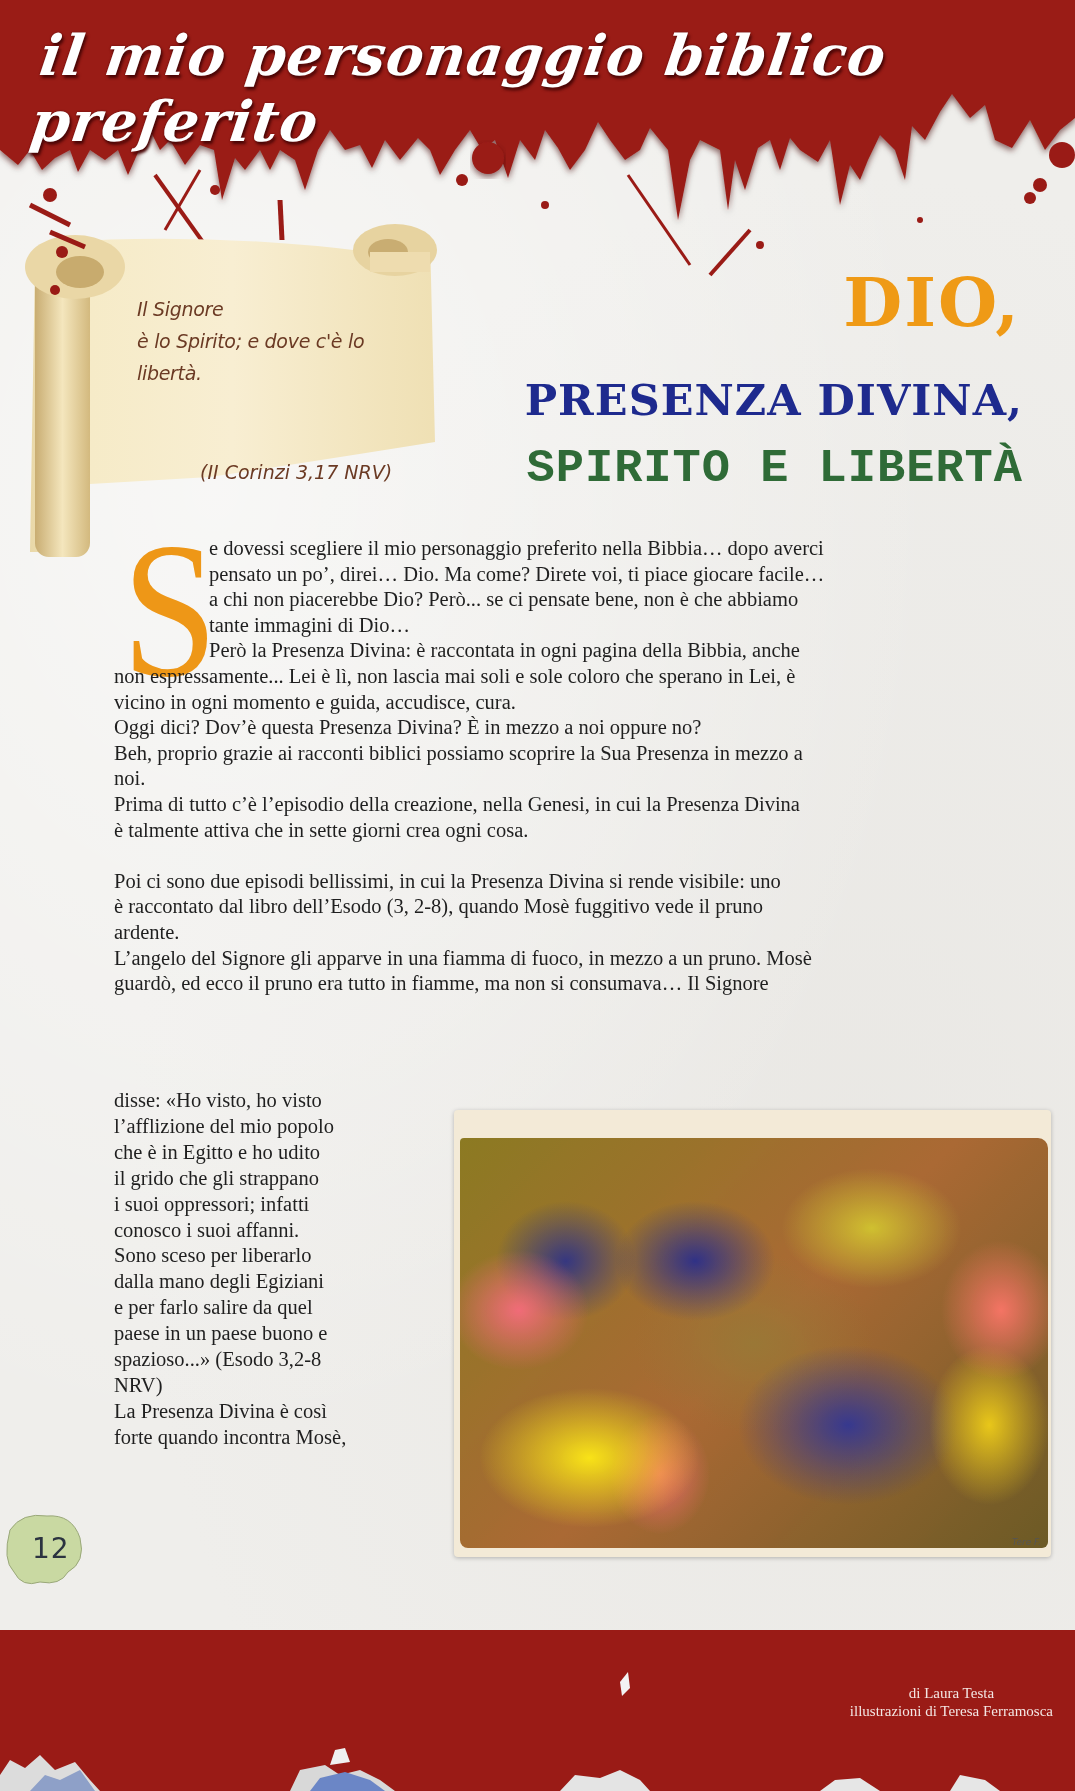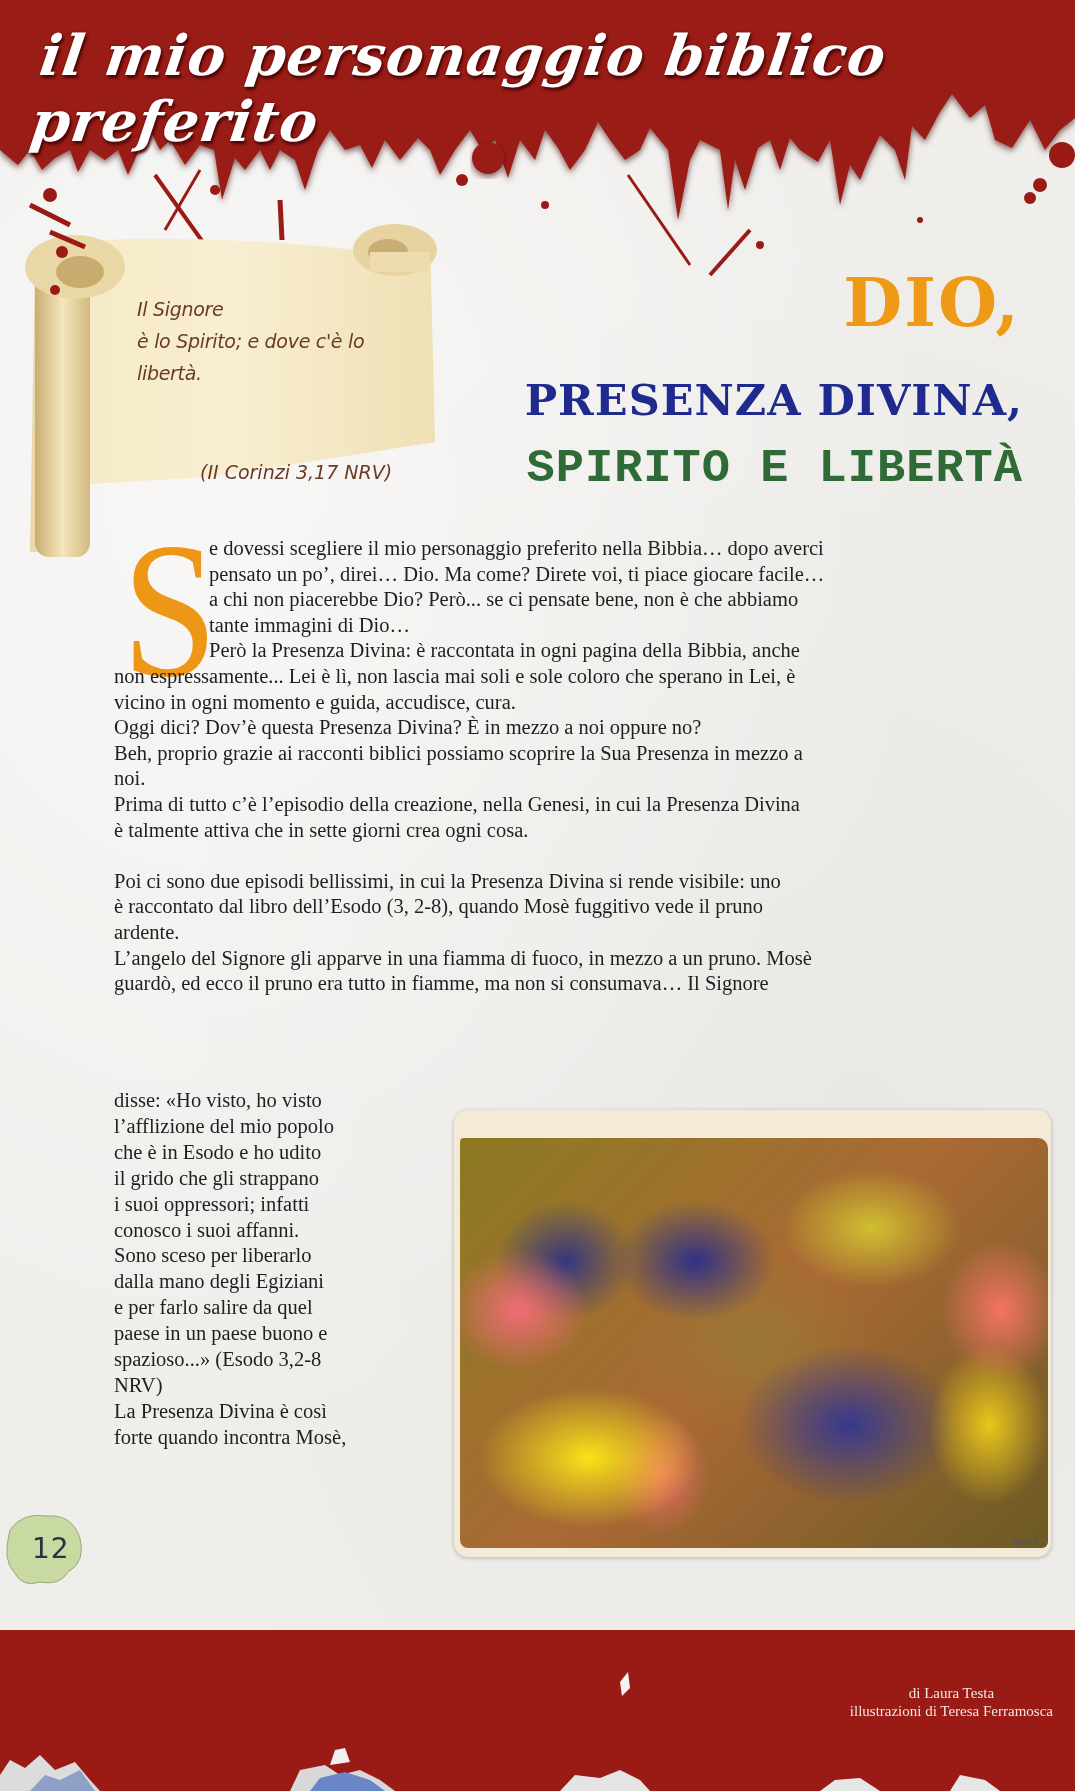--- a/index.html
+++ b/index.html
@@ -69,21 +69,21 @@
   }
   .narrow-text {
     position: absolute; left: 114px; top: 1088px; width: 330px;
     font-family: "Liberation Serif", serif; font-size: 20.5px; line-height: 25.9px;
     color: #1f1f1f;
   }
   .narrow-text .ln { display: block; white-space: nowrap; }
   
   .illustration {
     position: absolute; left: 454px; top: 1110px; width: 597px; height: 447px;
-    border-radius: 14px; background: #f3ead7;
+    border-radius: 4px; background: #f3ead7;
     box-shadow: 0 1px 4px rgba(0,0,0,0.25);
     overflow: hidden;
   }
   .illustration .art {
     position: absolute; left: 6px; top: 28px; width: 588px; height: 410px;
     background:
       radial-gradient(ellipse 110px 70px at 22% 78%, rgba(250,232,40,0.95), rgba(250,232,40,0) 100%),
       radial-gradient(ellipse 70px 60px at 10% 42%, rgba(240,110,130,0.9), rgba(240,110,130,0) 100%),
       radial-gradient(ellipse 60px 70px at 92% 42%, rgba(245,120,110,0.9), rgba(245,120,110,0) 100%),
       radial-gradient(ellipse 50px 60px at 34% 82%, rgba(240,110,120,0.8), rgba(240,110,120,0) 100%),
@@ -214,21 +214,21 @@
   <span class="ln">Poi ci sono due episodi bellissimi, in cui la Presenza Divina si rende visibile: uno</span>
   <span class="ln">è raccontato dal libro dell’Esodo (3, 2-8), quando Mosè fuggitivo vede il pruno</span>
   <span class="ln">ardente.</span>
   <span class="ln">L’angelo del Signore gli apparve in una fiamma di fuoco, in mezzo a un pruno. Mosè</span>
   <span class="ln">guardò, ed ecco il pruno era tutto in fiamme, ma non si consumava… Il Signore</span>
 </div>
 
 <div class="narrow-text">
   <span class="ln">disse: «Ho visto, ho visto</span>
   <span class="ln">l’afflizione del mio popolo</span>
-  <span class="ln">che è in Esodo e ho udito</span>
+  <span class="ln">che è in Egitto e ho udito</span>
   <span class="ln">il grido che gli strappano</span>
   <span class="ln">i suoi oppressori; infatti</span>
   <span class="ln">conosco i suoi affanni.</span>
   <span class="ln">Sono sceso per liberarlo</span>
   <span class="ln">dalla mano degli Egiziani</span>
   <span class="ln">e per farlo salire da quel</span>
   <span class="ln">paese in un paese buono e</span>
   <span class="ln">spazioso...» (Esodo 3,2-8</span>
   <span class="ln">NRV)</span>
   <span class="ln">La Presenza Divina è così</span>

